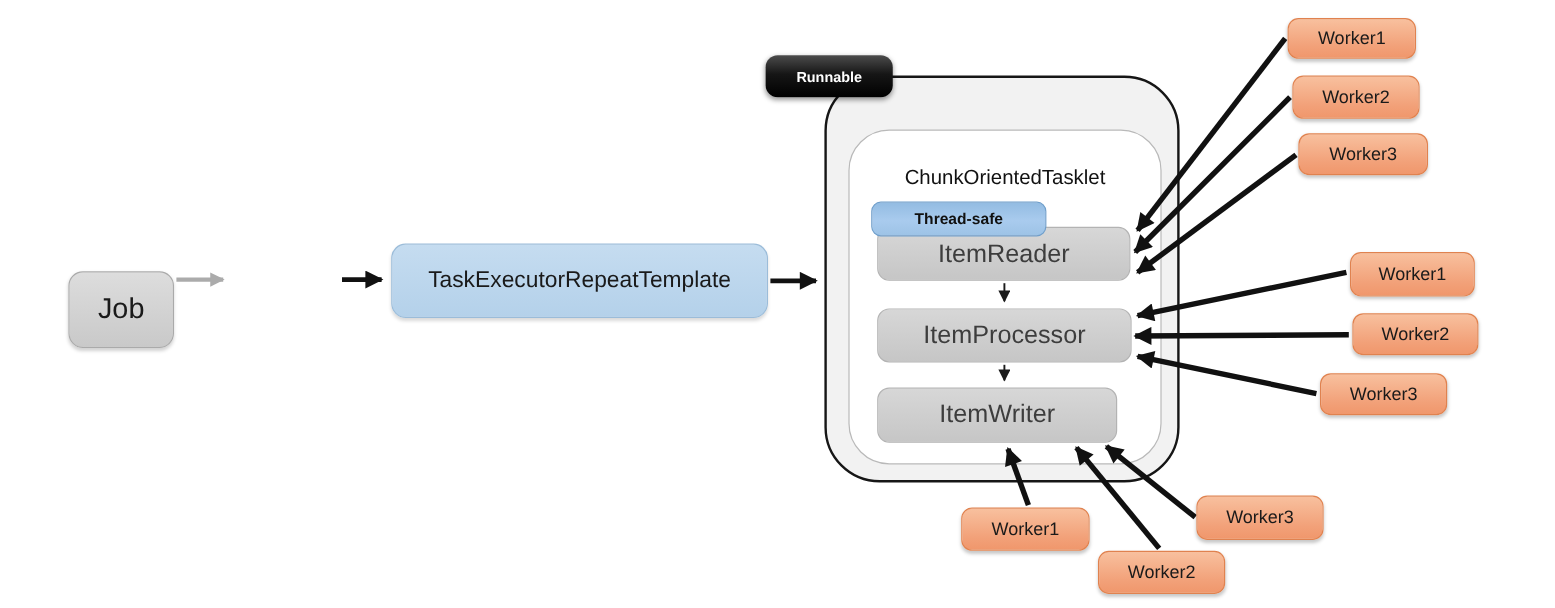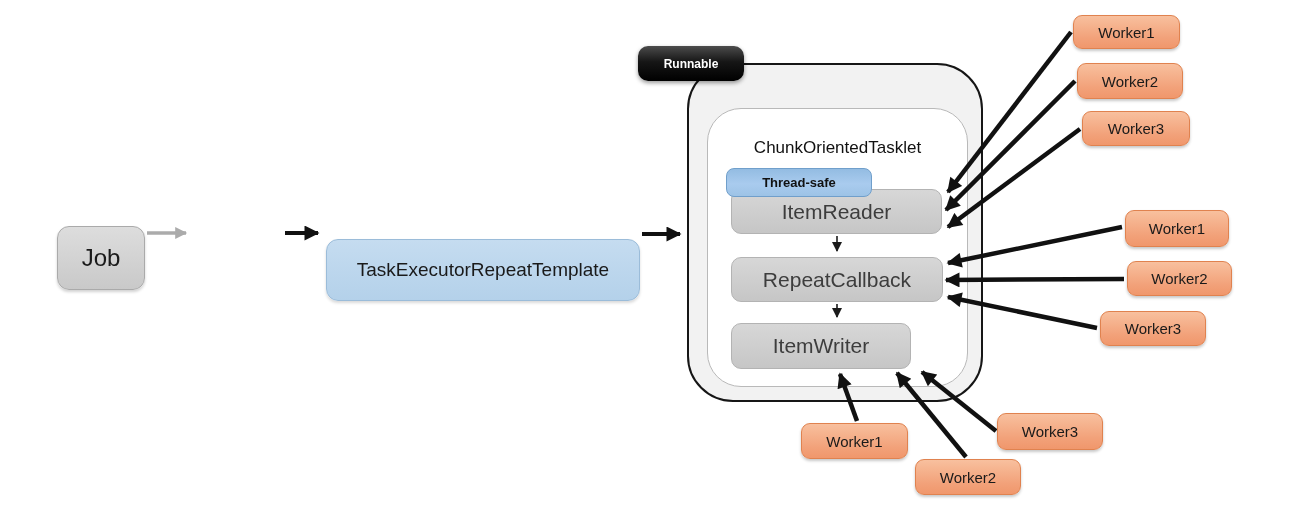--- a/index.html
+++ b/index.html
@@ -98,21 +98,21 @@
     background:linear-gradient(180deg,#d7d7d7 0%,#c6c6c6 100%);
     border:1px solid #b3b3b3;
     border-radius:10px;
     font-size:21px;
     font-weight:normal;
     color:#3d3d3d;
     z-index:3;
   }
   #item-reader{left:731px;top:189px;width:211px;height:45px;}
   #item-processor{left:731px;top:257px;width:212px;height:45px;}
-  #item-writer{left:731px;top:323px;width:180px;height:46px;}
+  #item-writer{left:731px;top:323px;width:200px;height:46px;}
   
   .worker{
     background:linear-gradient(180deg,#f8c09e 0%,#f2a179 70%,#f0976c 100%);
     border:1px solid #e0824f;
     border-radius:9px;
     font-size:15px;
     box-shadow:0 2px 3px rgba(0,0,0,0.22);
     z-index:6;
   }
   #worker-r1{left:1073px;top:15px;width:107px;height:34px;}
@@ -124,21 +124,21 @@
   #worker-w1{left:801px;top:423px;width:107px;height:36px;}
   #worker-w2{left:915px;top:459px;width:106px;height:36px;}
   #worker-w3{left:997px;top:413px;width:106px;height:37px;}
   
   .arrow-layer{
     position:absolute;left:0;top:0;width:1296px;height:507px;
     z-index:5;pointer-events:none;
   }
   #flow-job{left:57px;top:202px;width:88px;height:64px;}
   #flow-step{left:195px;top:202px;width:88px;height:64px;}
-  #flow-template{left:326px;top:203px;width:314px;height:62px;margin-top:36px;}
+  #flow-template{left:326px;top:203px;width:314px;height:62px;}
 </style>
 </head>
 <body>
 
 <div class="canvas">
 
   <div class="box gray-box" id="flow-job">
     <span>Job</span>
   </div>
   <div class="box blue-box" id="flow-template">
@@ -155,21 +155,21 @@
   <div class="inner-title">ChunkOrientedTasklet</div>
 
   <div class="threadsafe-badge">
     <span>Thread-safe</span>
   </div>
 
   <div class="box item-box" id="item-reader">
     <span>ItemReader</span>
   </div>
   <div class="box item-box" id="item-processor">
-    <span>RepeatCallback</span>
+    <span>ItemProcessor</span>
   </div>
   <div class="box item-box" id="item-writer">
     <span>ItemWriter</span>
   </div>
 
   <div class="box worker" id="worker-r1">
     <span>Worker1</span>
   </div>
   <div class="box worker" id="worker-r2">
     <span>Worker2</span>

